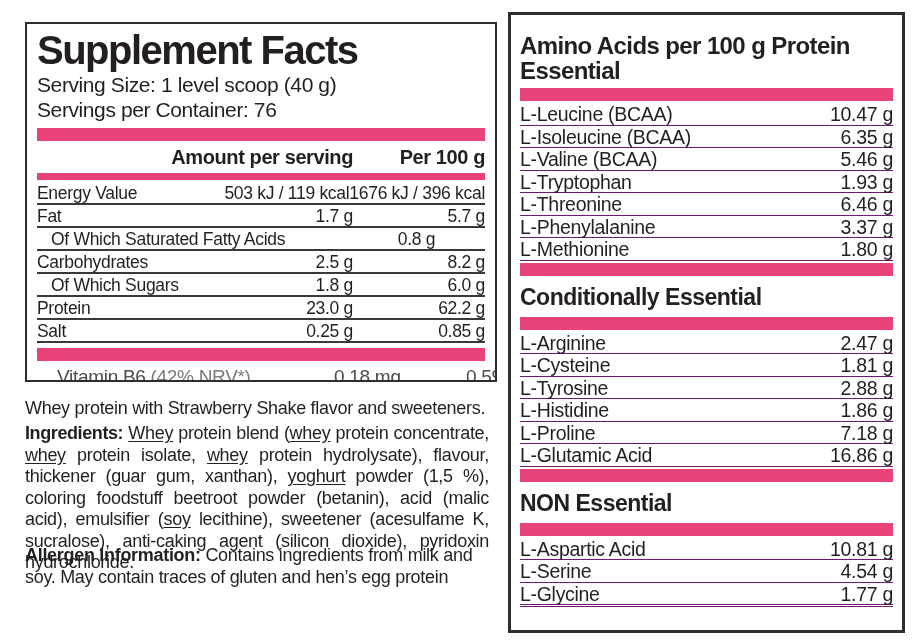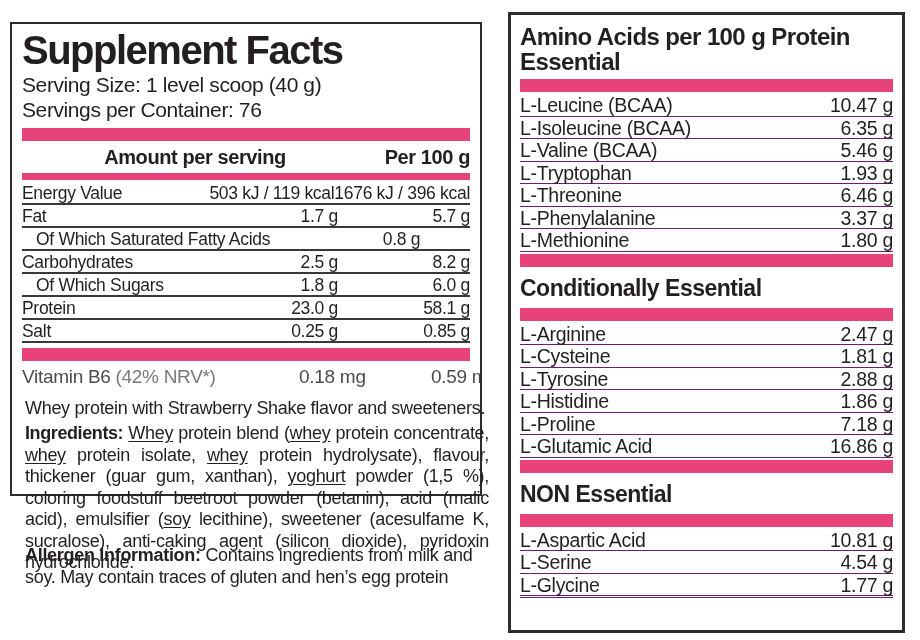--- a/index.html
+++ b/index.html
@@ -5,51 +5,51 @@
   html,body{margin:0;padding:0;}
   body{
     width:920px;height:640px;position:relative;overflow:hidden;
     background:#ffffff;color:#231f20;
     font-family:"Liberation Sans","DejaVu Sans",sans-serif;
     -webkit-font-smoothing:antialiased;
   }
   .panel{position:absolute;background:#fff;box-sizing:border-box;}
 
   
-  #sf-panel{left:10px;top:22px;width:472px;height:474px;border:2px solid #2f2c2d;padding:6px 10px 4px 10px;overflow:hidden;}
+  #sf-panel{left:25px;top:22px;width:472px;height:360px;border:2px solid #2f2c2d;padding:6px 10px 4px 10px;overflow:hidden;}
   .sf-title{font-size:40px;font-weight:700;letter-spacing:-1.5px;line-height:1.04;margin:0;}
   .sf-sub{font-size:21px;letter-spacing:-0.4px;line-height:1.23;}
   .bar{background:#E8427B;}
   .bar-lg{height:13px;margin:5px 0 2px 0;}
   .bar-sm{height:7px;margin:1px 0 2px 0;}
   .thead{display:flex;align-items:center;height:29px;font-weight:700;font-size:20px;letter-spacing:-0.4px;}
-  .th-amt{flex:1;text-align:center;padding-left:30px;}
+  .th-amt{flex:1;text-align:right;padding-left:30px;}
   .th-per{width:132px;text-align:right;}
   .nrow{display:flex;border-bottom:2px solid #3b3839;font-size:17.5px;letter-spacing:-0.3px;line-height:20px;padding:1px 0 0 0;}
   .nrow .nlabel{flex:1;white-space:nowrap;}
   .nrow.indent .nlabel{padding-left:14px;}
   .nrow .namount{min-width:150px;text-align:right;white-space:nowrap;}
   .nrow .nper{min-width:132px;text-align:right;white-space:nowrap;}
-  .vrow{display:flex;align-items:flex-end;font-size:19px;letter-spacing:-0.3px;color:#4c4c4e;margin-top:5px;line-height:21px;}
+  .vrow{display:flex;align-items:flex-end;font-size:19px;letter-spacing:-0.3px;color:#4c4c4e;margin-top:5px;line-height:21px;margin-left:20px;}
   .vrow .vname{flex:1;white-space:nowrap;}
   .vrow .vnrv{color:#797a7d;}
   .vrow .vamt{min-width:150px;text-align:right;white-space:nowrap;}
   .vrow .vper{min-width:132px;text-align:right;white-space:nowrap;align-self:flex-start;}
 
   
   .textblock{position:absolute;left:25px;width:464px;font-size:18px;letter-spacing:-0.3px;line-height:21.5px;}
   #desc{top:398px;}
   #ingredients{top:423px;text-align:justify;}
   #ingredients b{letter-spacing:-0.4px;}
   #ingredients .u{text-decoration:underline;text-underline-offset:2px;}
   #allergen{top:545px;}
 
   
   #aa-panel{left:508px;top:12px;width:397px;height:621px;border:3px solid #2f2c2d;padding:5px 9px 6px 9px;display:flex;flex-direction:column;overflow:hidden;}
-  .aa-h1{font-size:24px;font-weight:700;letter-spacing:-0.6px;line-height:25px;margin:4px 0 3px 0;}
+  .aa-h1{font-size:24px;font-weight:700;letter-spacing:-0.6px;line-height:25px;margin:13px 0 3px 0;}
   .abar{height:13px;background:#E8427B;margin:2px 0;flex:none;}
   .aheading{font-size:23px;font-weight:700;letter-spacing:-0.5px;padding:6px 0 4px 0;}
   .arow{display:flex;justify-content:space-between;align-items:flex-end;border-bottom:1px solid #701a75;font-size:19.5px;letter-spacing:-0.3px;line-height:20.5px;padding-top:1px;}
   .arow .aval{white-space:nowrap;text-align:right;}
 </style>
 </head>
 <body>
 
 <section class="panel" id="sf-panel">
   <h1 class="sf-title">Supplement Facts</h1>
@@ -87,21 +87,21 @@
         <div class="nper">8.2 g</div>
       </div>
       <div class="nrow indent">
         <div class="nlabel">Of Which Sugars</div>
         <div class="namount">1.8 g</div>
         <div class="nper">6.0 g</div>
       </div>
       <div class="nrow">
         <div class="nlabel">Protein</div>
         <div class="namount">23.0 g</div>
-        <div class="nper">58.1 g</div>
+        <div class="nper">62.2 g</div>
       </div>
       <div class="nrow">
         <div class="nlabel">Salt</div>
         <div class="namount">0.25 g</div>
         <div class="nper">0.85 g</div>
       </div>
     </div>
 
   <div class="bar bar-lg"></div>
 

